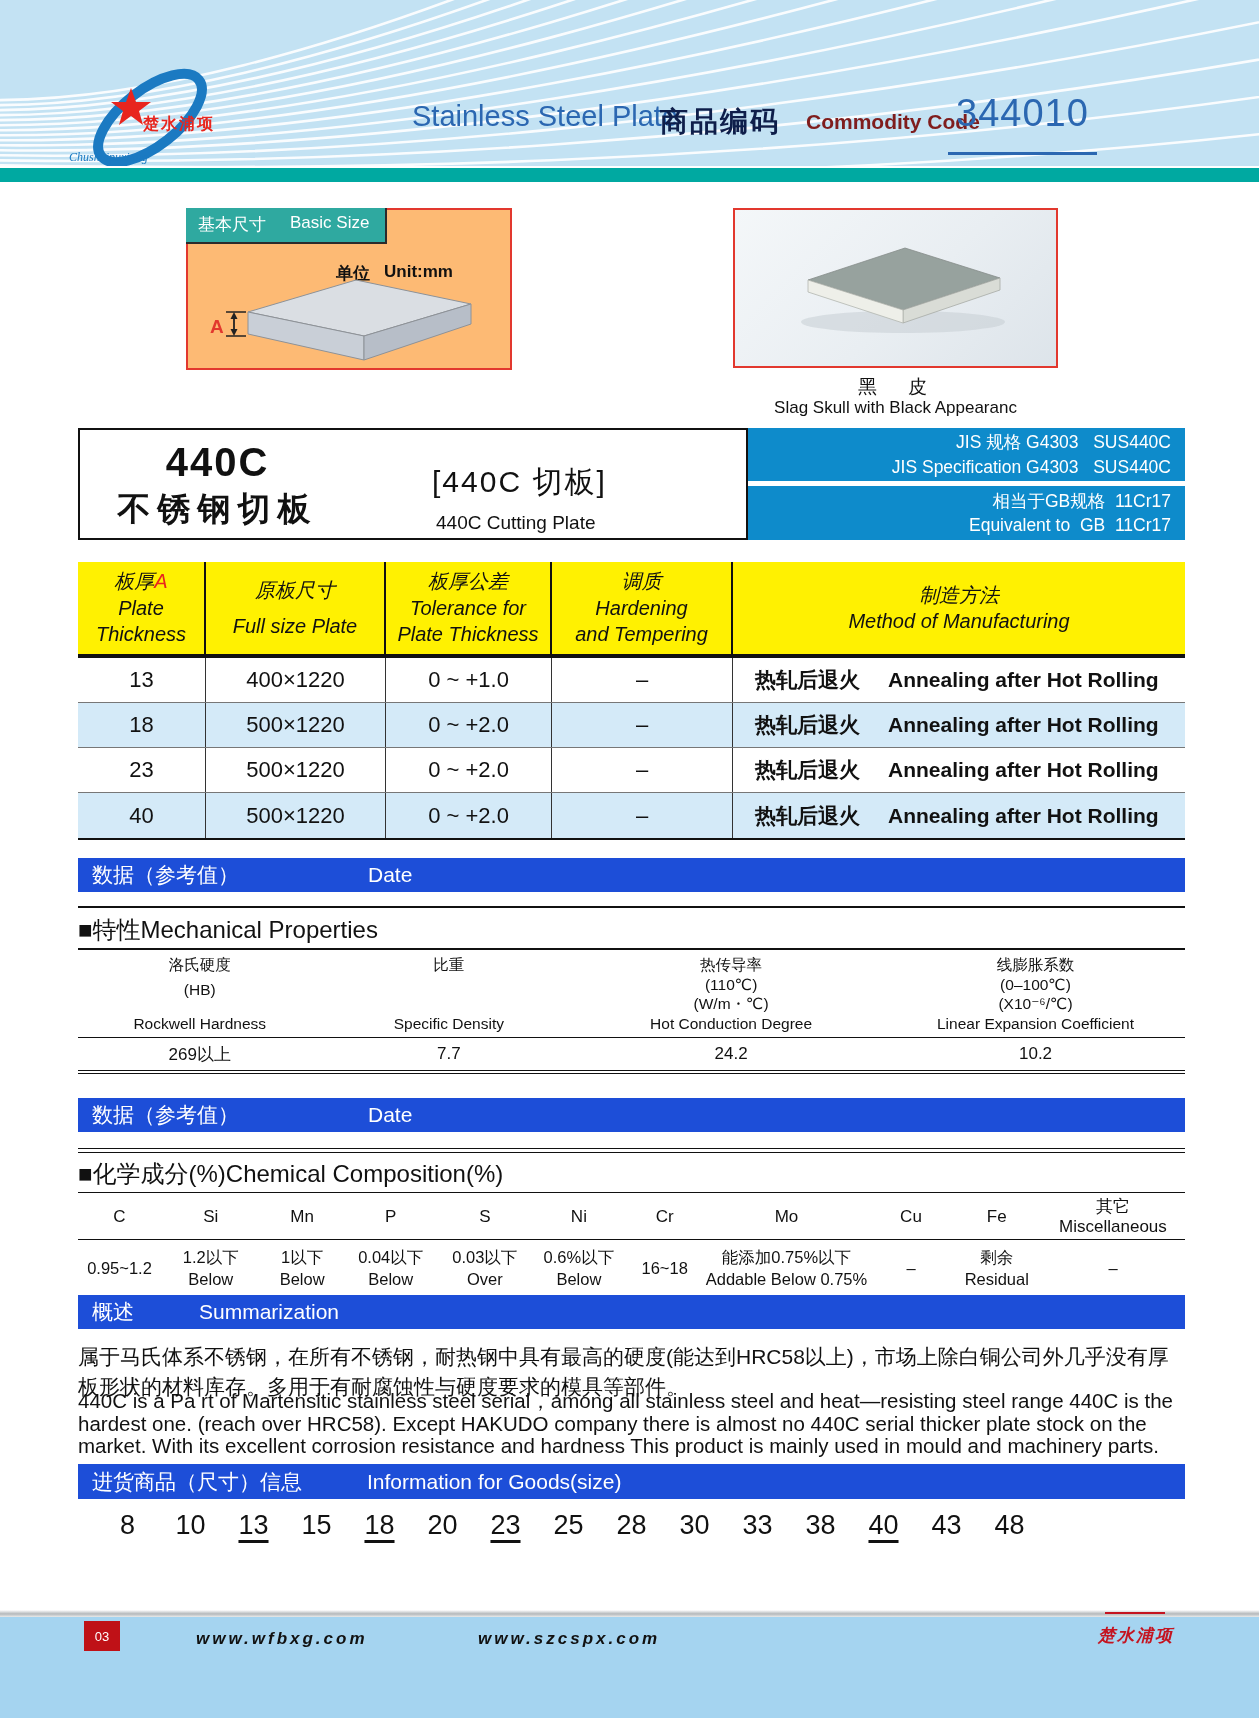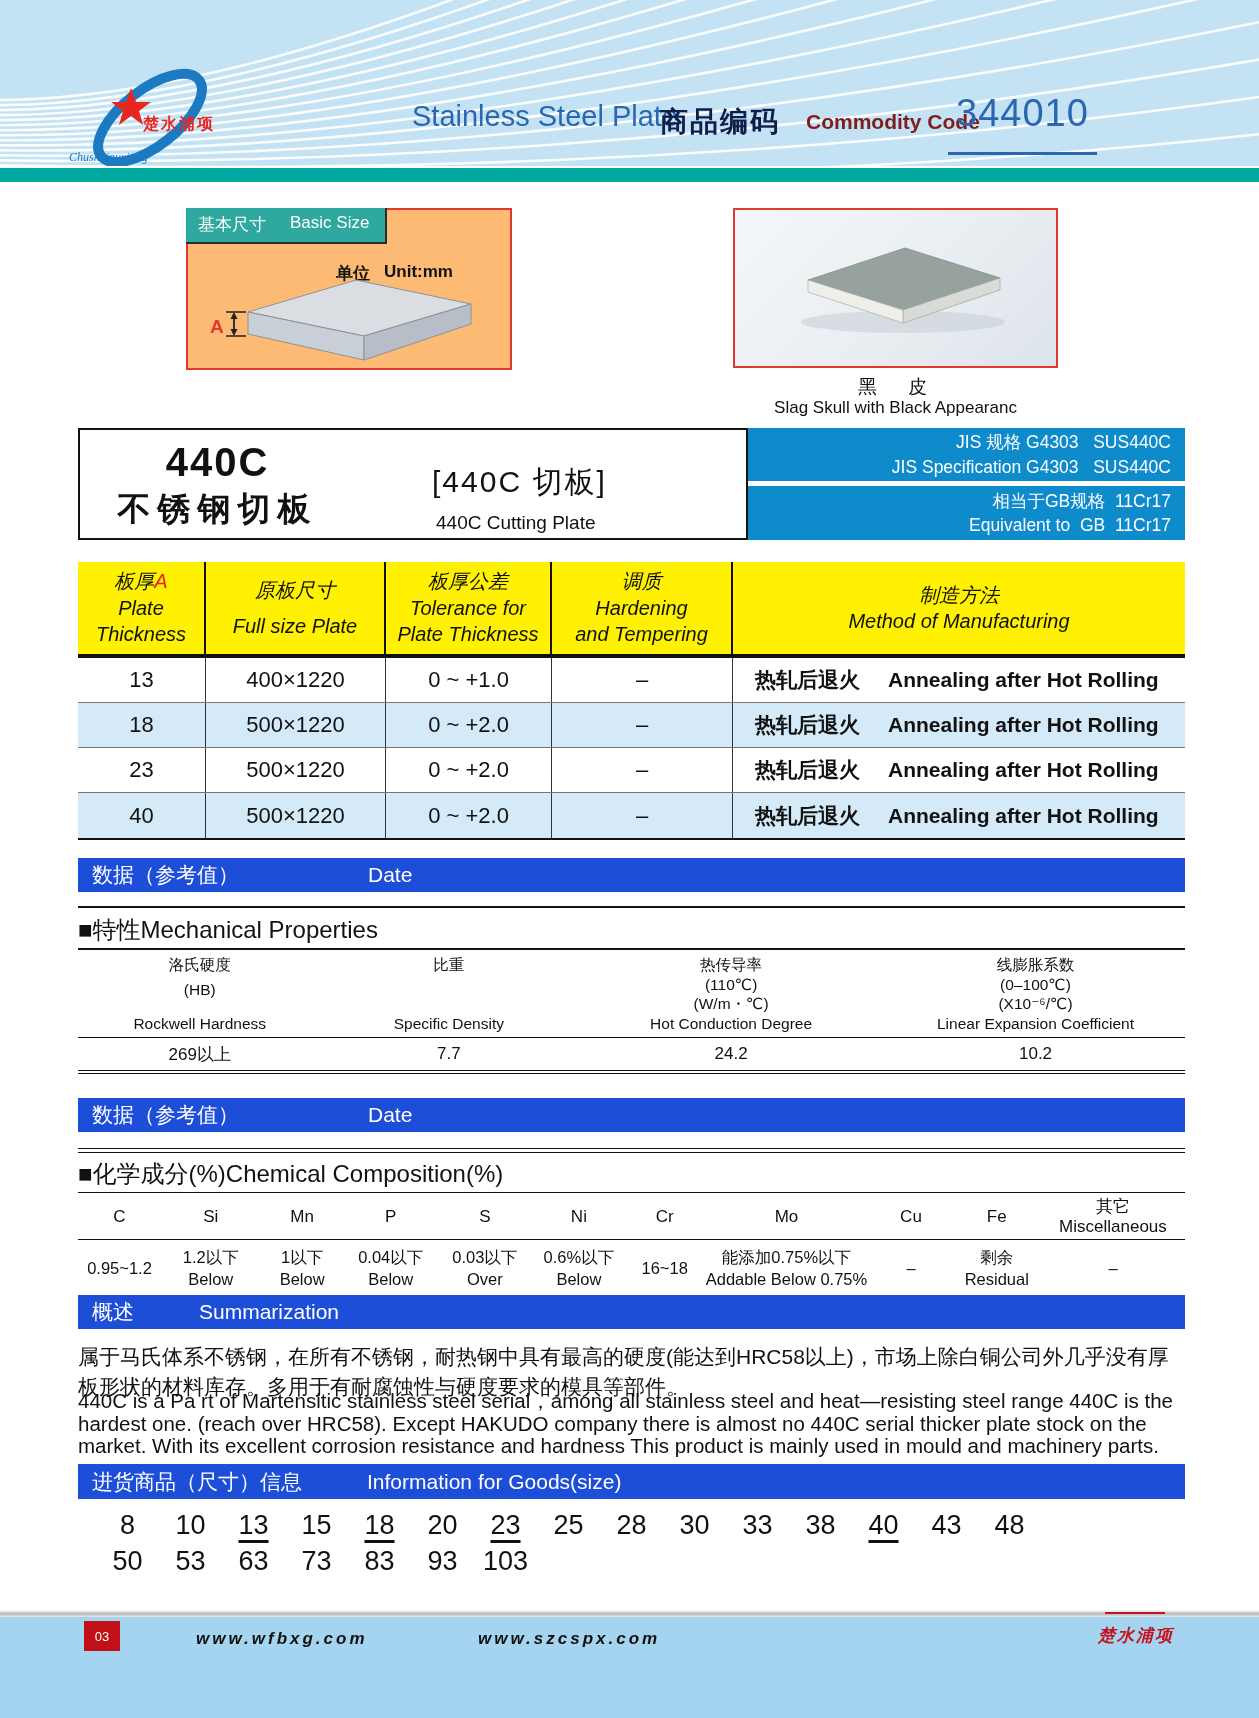--- a/index.html
+++ b/index.html
@@ -435,29 +435,20 @@
         <span class="size u">23</span>
         <span class="size">25</span>
         <span class="size">28</span>
         <span class="size">30</span>
         <span class="size">33</span>
         <span class="size">38</span>
         <span class="size u">40</span>
         <span class="size">43</span>
         <span class="size">48</span>
       </div>
-    <div class="srow">
-        <span class="size">50</span>
-        <span class="size">53</span>
-        <span class="size">63</span>
-        <span class="size">73</span>
-        <span class="size">83</span>
-        <span class="size">93</span>
-        <span class="size">103</span>
-      </div>
   </div>
 
   <div class="silver-line"></div>
   <div class="footer"></div>
   <div class="pageno">03</div>
   <a class="furl u1" href="#">www.wfbxg.com</a>
   <a class="furl u2" href="#">www.szcspx.com</a>
   <div class="flogo-line"></div>
   <div class="flogo">楚水浦项</div>
 

